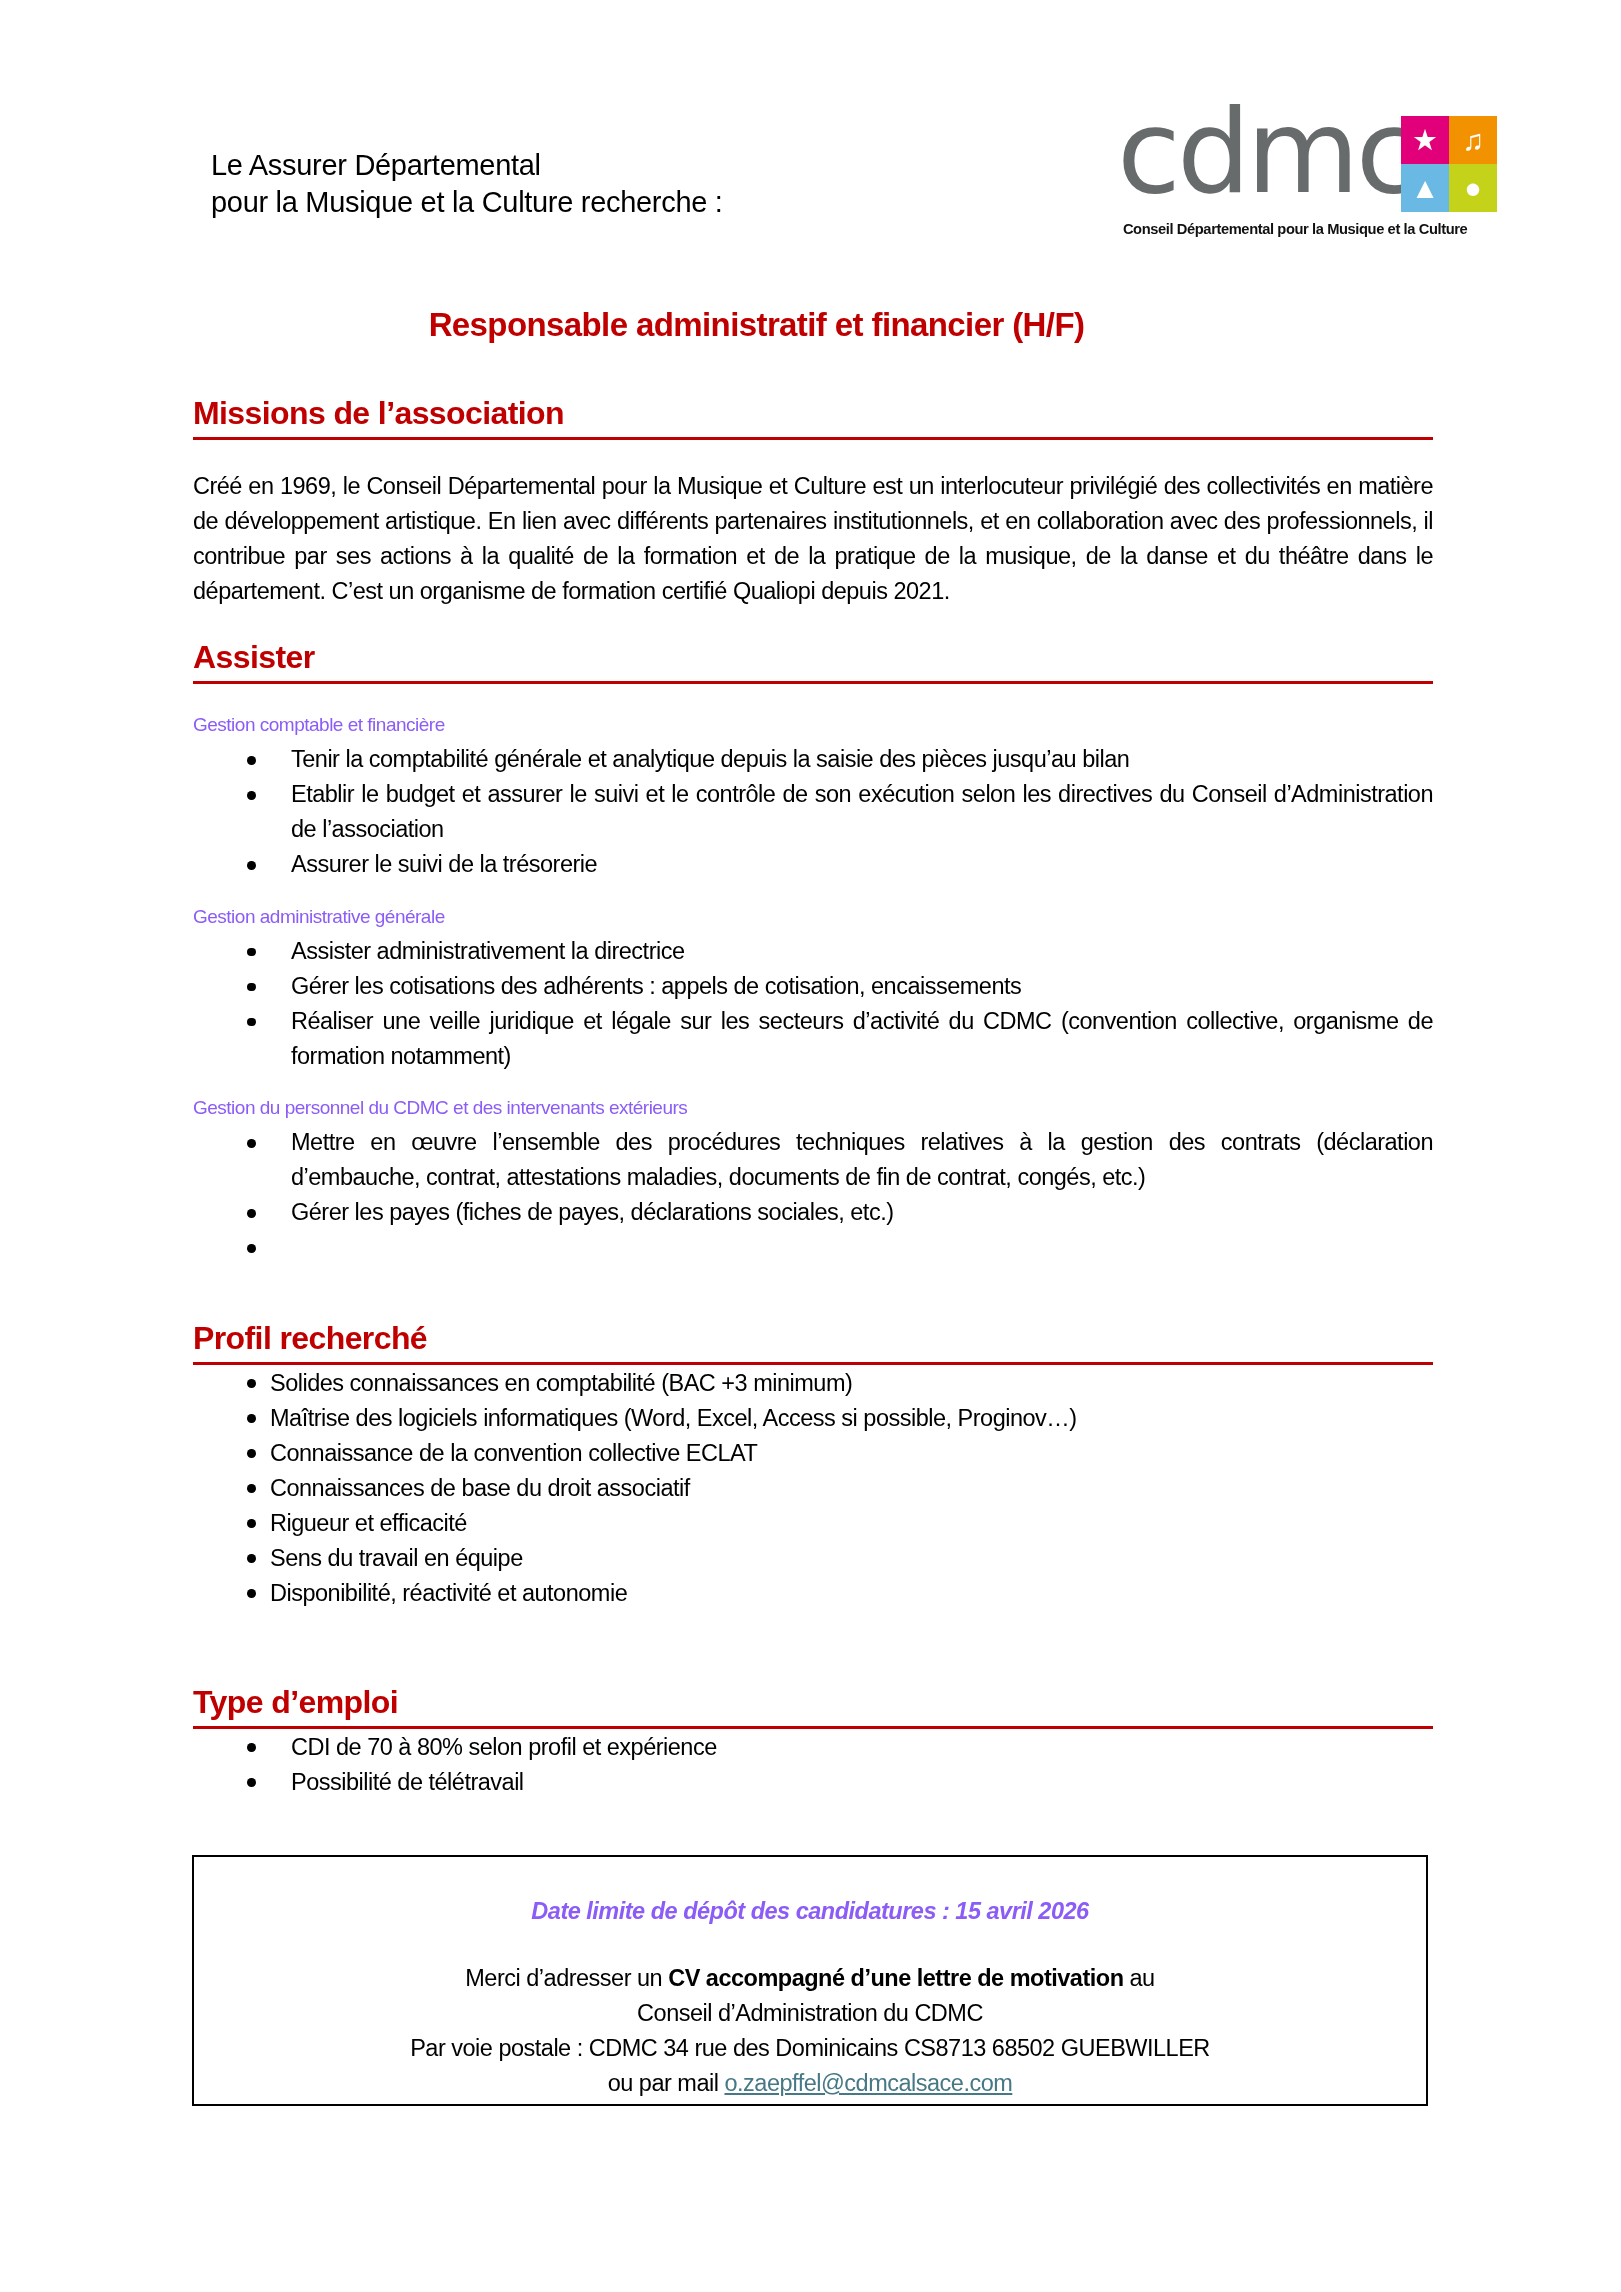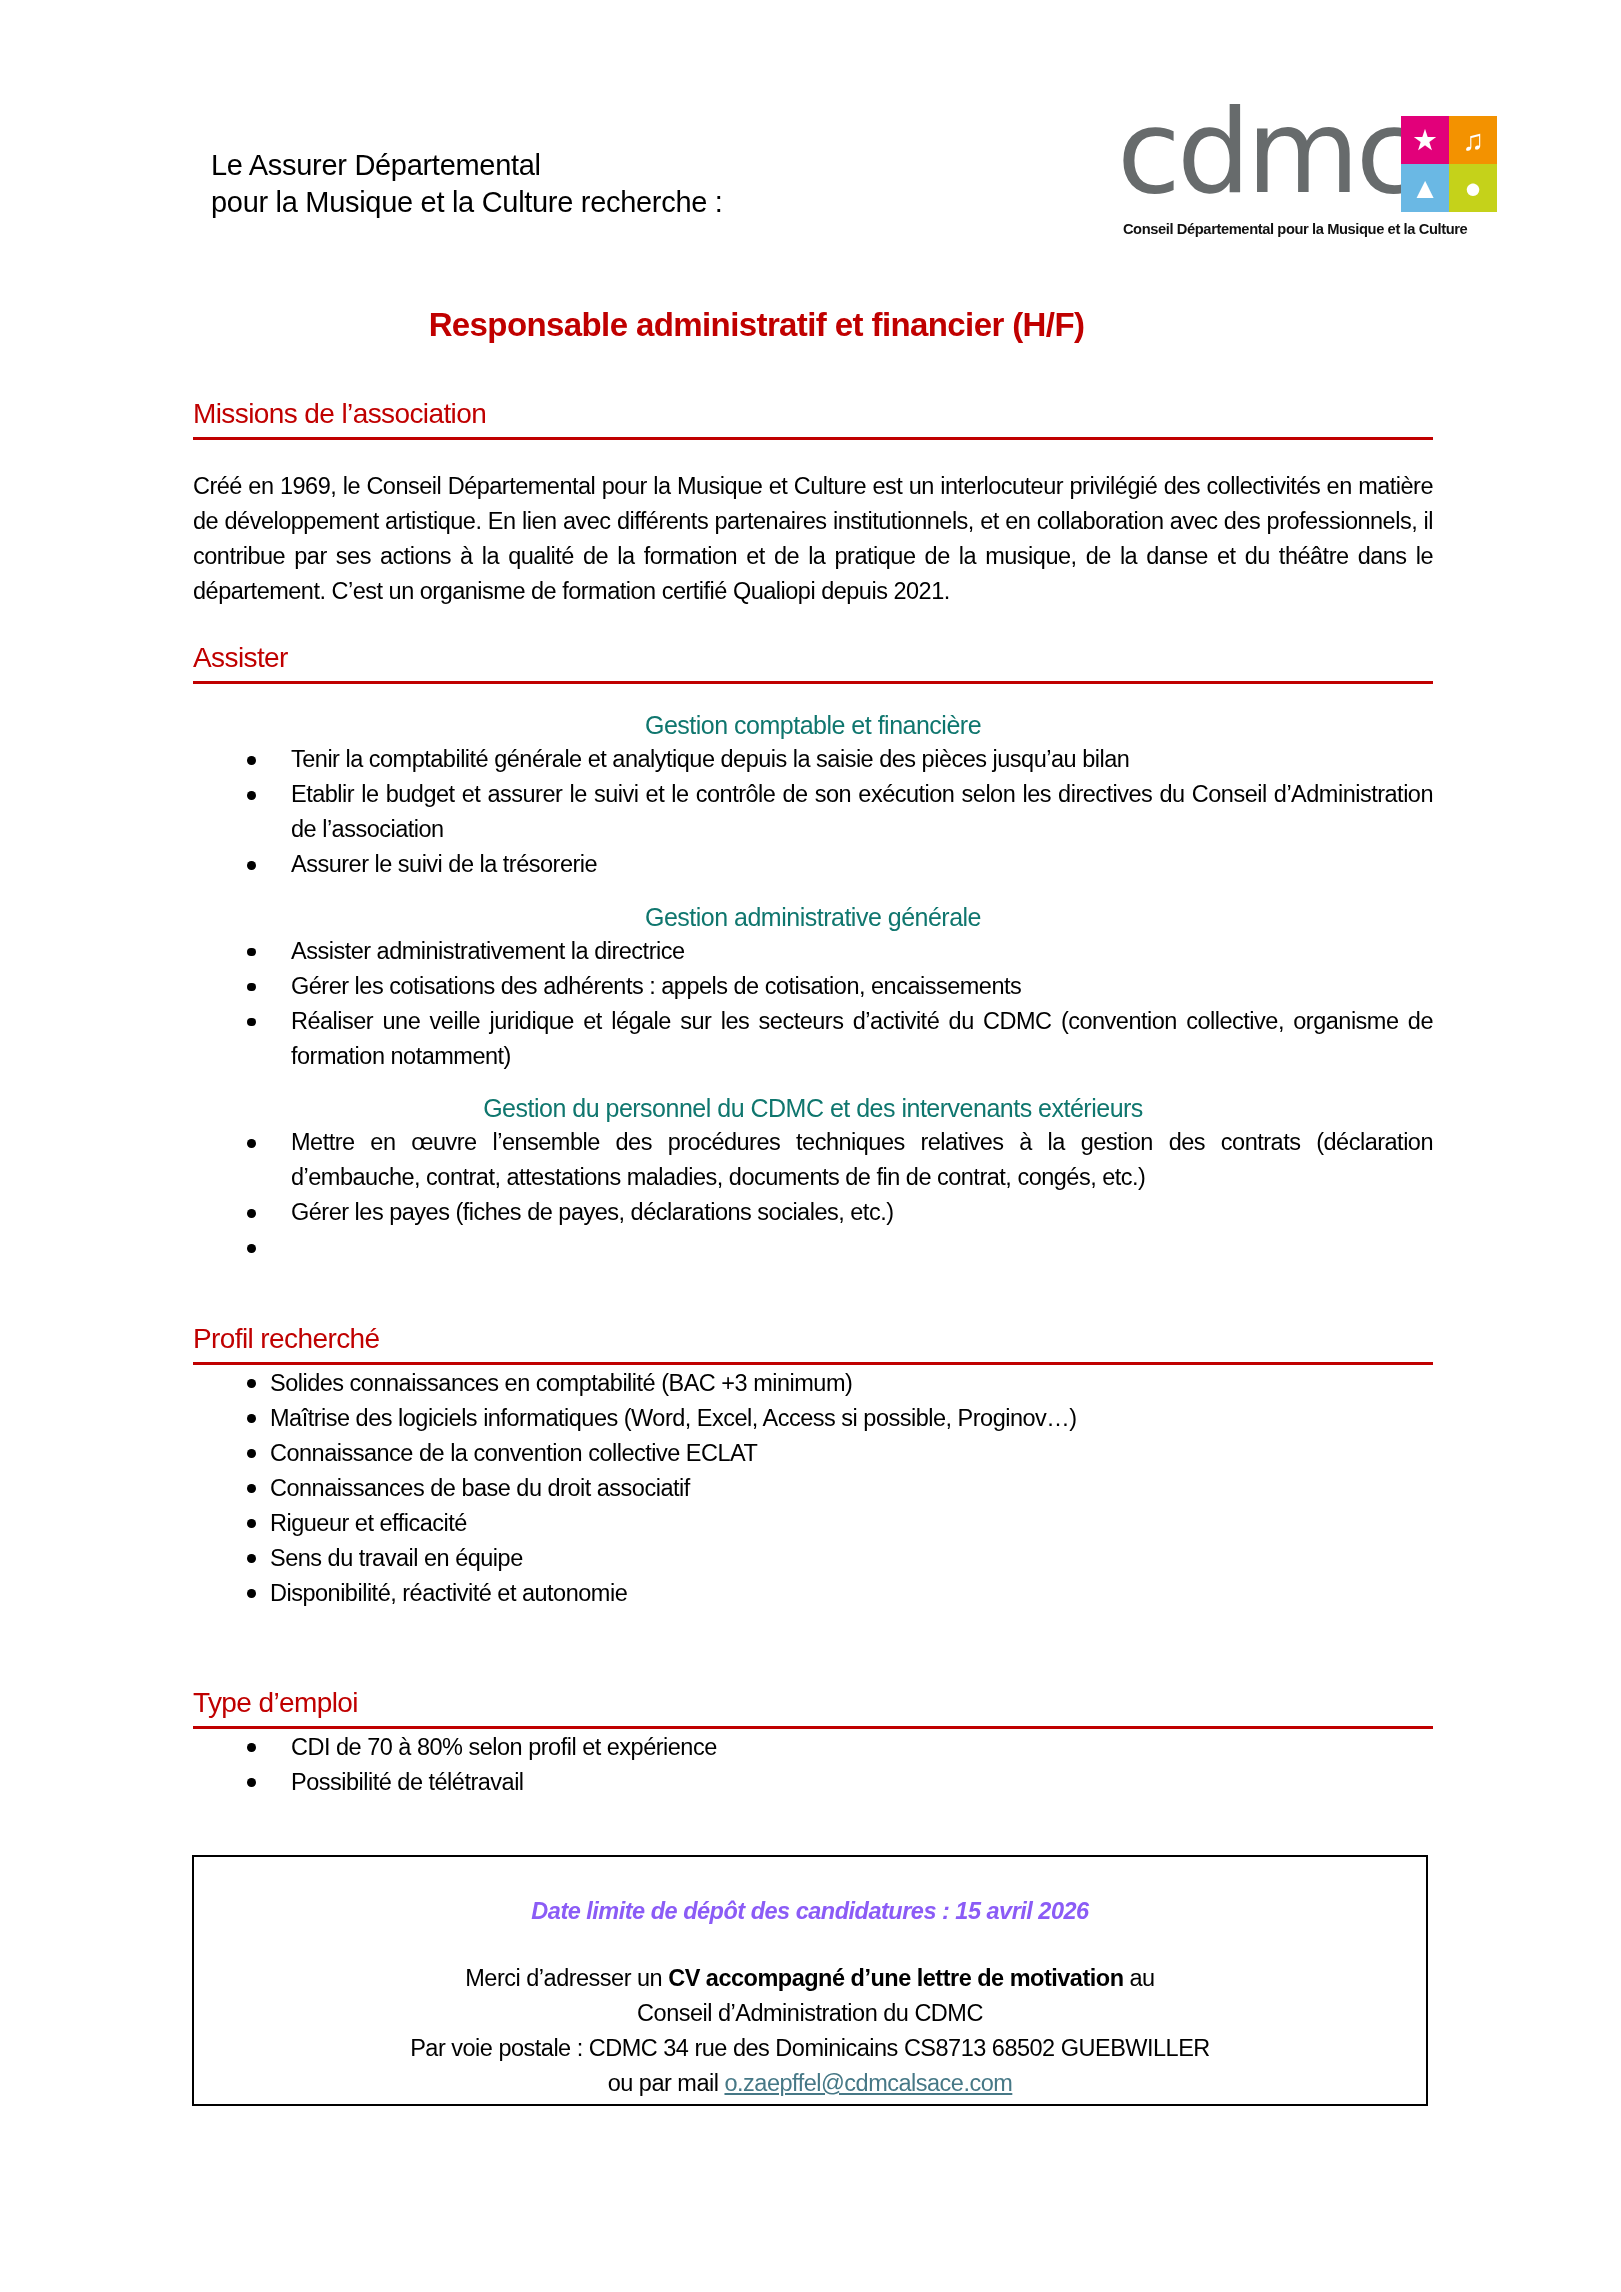--- a/index.html
+++ b/index.html
@@ -11,24 +11,24 @@
   .logo-word { position: absolute; left: 0; top: -21.6px; font-size: 116px; color: #676b6c;
                font-family: "DejaVu Sans", sans-serif; letter-spacing: -3.9px; line-height: 127px; }
   .logo-tag { position: absolute; left: 5.9px; top: 111px; font-size: 14.7px; font-weight: bold;
               white-space: nowrap; letter-spacing: -0.4px; color: #111; }
   .tiles { position: absolute; left: 284px; top: 5.9px; width: 98px; height: 98px; }
   .tile { position: absolute; width: 48px; height: 48px; }
   .tile span { position: absolute; color: #fff; font-size: 29px; line-height: 48px; width: 48px; text-align: center; }
   .title { left: 0; width: 1513px; top: 306px; text-align: center; font-size: 33px; font-weight: bold;
            color: #c00000; letter-spacing: -0.6px; }
   .section { left: 193px; width: 1240px; }
-  .section h2 { margin: 0; font-size: 28px; font-weight: normal; color: #c00000; line-height: 39px; letter-spacing: -0.6px; }
+  .section h2 { margin: 0; font-size: 32px; font-weight: bold; color: #c00000; line-height: 39px; letter-spacing: -0.6px; }
   .rule { height: 2.9px; background: #c00000; width: 1240px; margin-top: 3.9px; }
   .para { font-size: 23.5px; line-height: 35px; text-align: justify; letter-spacing: -0.5px; }
-  .sub { font-size: 25px; line-height: 34px; color: #0f766e; letter-spacing: -0.5px; text-align: center; }
+  .sub { font-size: 19px; line-height: 34px; color: #8b5cf6; letter-spacing: -0.5px; }
   ul.b { list-style: none; margin: 0; padding: 0; }
   ul.b li { position: relative; font-size: 23.5px; line-height: 35px; padding-left: 98px; text-align: justify; letter-spacing: -0.5px; }
   ul.b li .dot { position: absolute; left: 54px; top: 13.7px; width: 8.8px; height: 8.8px; border-radius: 50%; background: #000; }
   ul.tight li { padding-left: 77px; }
   .box { left: 192px; top: 1855px; width: 1232px; height: 247px; border: 2.5px solid #000; text-align: center; }
   .box .deadline { margin-top: 37px; font-size: 23.5px; font-style: italic; font-weight: bold; color: #8b5cf6; letter-spacing: -0.5px; line-height: 35px; }
   .box .lines { margin-top: 32px; font-size: 23.5px; line-height: 35px; letter-spacing: -0.5px; }
   .box a { color: #467886; text-decoration: underline; }
 </style>
 </head>

